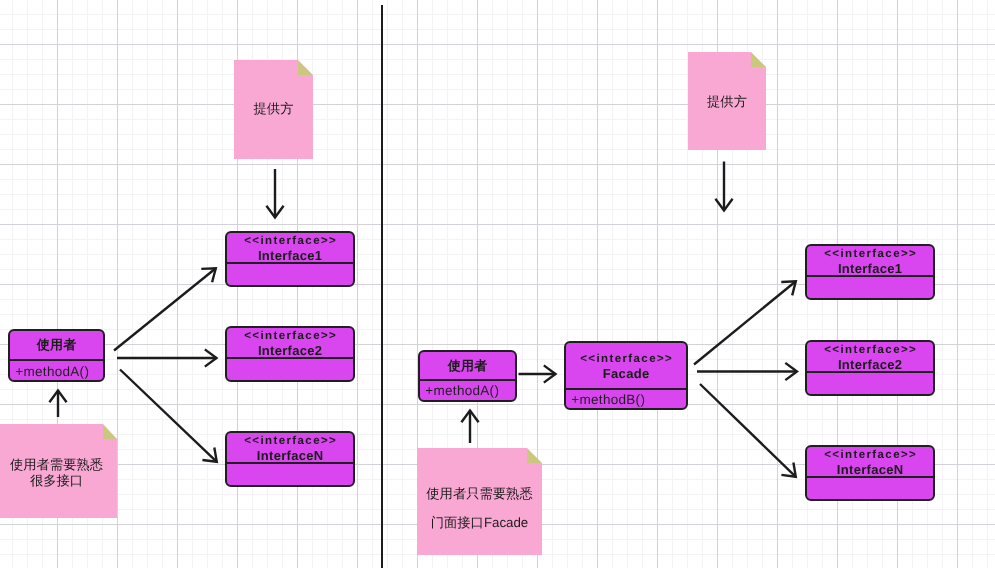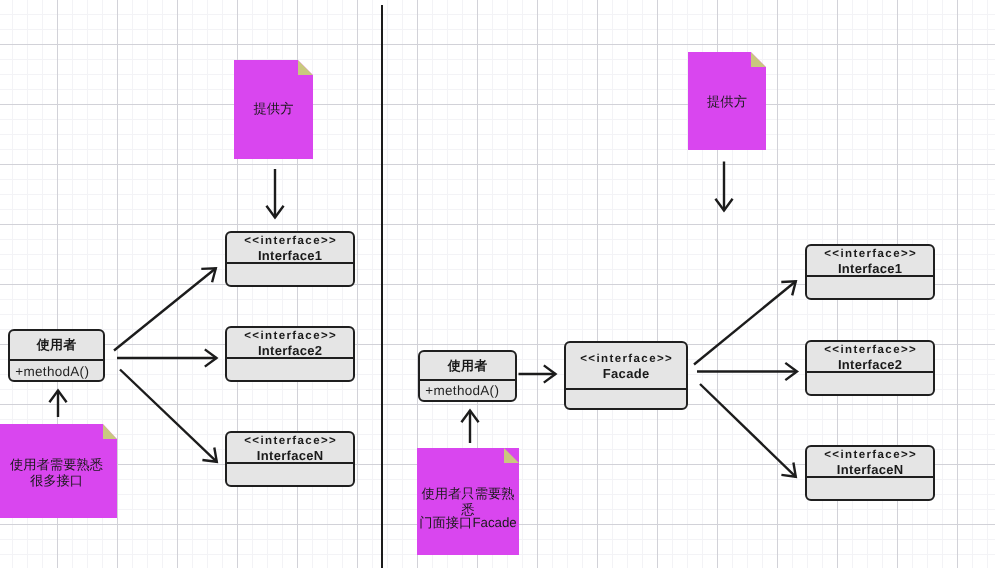--- a/index.html
+++ b/index.html
@@ -18,33 +18,33 @@
       linear-gradient(to right, #d2d2d8 1px, transparent 1px),
       linear-gradient(to bottom, #d2d2d8 1px, transparent 1px),
       linear-gradient(to right, #f3f3f6 1px, transparent 1px),
       linear-gradient(to bottom, #f3f3f6 1px, transparent 1px);
     background-size: 60px 60px, 60px 60px, 15px 15px, 15px 15px;
     background-position: 57px 44px, 57px 44px, 57px 44px, 57px 44px;
   }
   .vdivider{position:absolute;background:#1c1c1c;}
   .uml{
     position:absolute;box-sizing:border-box;
-    border:2px solid #1f1f1f;border-radius:6px;background:#e5e5e5;
+    border:2px solid #1f1f1f;border-radius:6px;background:#d946ef;
     overflow:hidden;
   }
   .uml .hdr{
     box-sizing:border-box;width:100%;
     display:flex;flex-direction:column;align-items:center;justify-content:center;
     border-bottom:2px solid #1f1f1f;
   }
   .uml .body{box-sizing:border-box;width:100%;display:flex;align-items:center;justify-content:flex-start;padding-left:5px;}
   .stereo{font-weight:bold;color:#1a1a1a;font-size:11.5px;line-height:14px;letter-spacing:1.4px;text-indent:1.4px;margin-top:3px;}
   .cname{font-weight:bold;color:#1a1a1a;font-size:13px;line-height:16px;letter-spacing:0.3px;text-indent:0.3px;}
   .member{color:#1f1f1f;font-size:13.5px;line-height:16px;letter-spacing:0.3px;text-indent:0.3px;}
-  .note{position:absolute;box-sizing:border-box;background:#d946ef;text-decoration:underline;}
+  .note{position:absolute;box-sizing:border-box;background:#f9a8d4;text-decoration:underline;}
   .note .fold{position:absolute;right:0;top:0;background:#c9c87e;}
   .note .txt{
     position:absolute;left:0;width:100%;text-align:center;color:#1a1a1a;
     font-size:13.3px;line-height:16px;
   }
   svg.arrows{position:absolute;left:0;top:0;width:995px;height:568px;}
   svg.arrows path,svg.arrows line{stroke:#1c1c1c;fill:none;stroke-width:2.4;stroke-linecap:butt;stroke-linejoin:miter;}
 </style>
 </head>
 <body>
@@ -157,20 +157,23 @@
     <div class="body" style="height:20px;">
       <div class="member">+methodA()</div>
     </div>
   </div>
 
   <div class="uml" style="left:564px;top:341px;width:124px;height:69px;">
     <div class="hdr" style="height:47px;">
       <div class="stereo">&lt;&lt;interface&gt;&gt;</div>
       <div class="cname">Facade</div>
     </div>
+    <div class="body" style="height:20px;">
+      <div class="member">+methodB()</div>
+    </div>
   </div>
 
   <div class="uml" style="left:805px;top:244px;width:130px;height:56px;">
     <div class="hdr" style="height:31px;">
       <div class="stereo">&lt;&lt;interface&gt;&gt;</div>
       <div class="cname">Interface1</div>
     </div>
     <div class="body" style="height:23px;"></div>
   </div>
 
@@ -183,18 +186,18 @@
   </div>
 
   <div class="uml" style="left:805px;top:445px;width:130px;height:56px;">
     <div class="hdr" style="height:31px;">
       <div class="stereo">&lt;&lt;interface&gt;&gt;</div>
       <div class="cname">InterfaceN</div>
     </div>
     <div class="body" style="height:23px;"></div>
   </div>
 
-  <div class="note" style="left:417px;top:448px;width:102px;height:107px;clip-path:polygon(0 0,110px 0,125px 15px,125px 107px,0 107px);">
+  <div class="note" style="left:417px;top:448px;width:125px;height:107px;clip-path:polygon(0 0,110px 0,125px 15px,125px 107px,0 107px);">
     <div class="fold" style="width:15px;height:15px;clip-path:polygon(0 0,0 100%,100% 100%);"></div>
     <div class="txt" style="top:38px;">使用者只需要熟悉</div>
     <div class="txt" style="top:67px;">门面接口Facade</div>
   </div>
 </div>
 
 </body></html>

